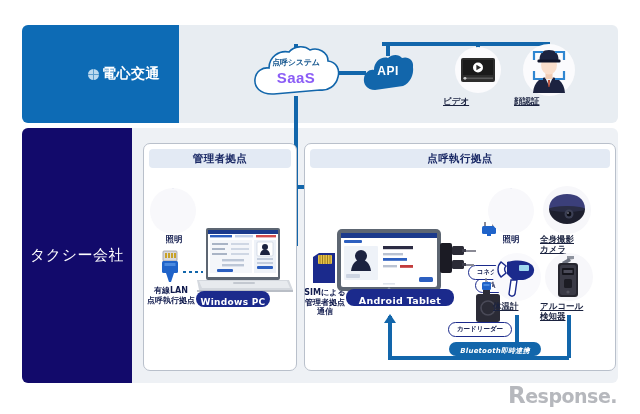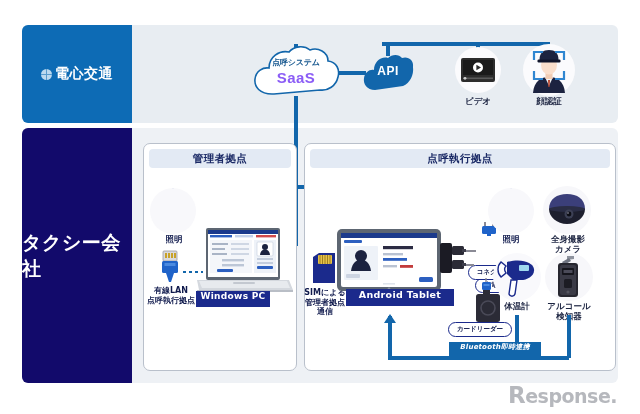--- a/index.html
+++ b/index.html
@@ -7,33 +7,33 @@
        font-family:"Liberation Sans","DejaVu Sans",sans-serif;}
   #stage{position:relative;width:640px;height:414px;background:#ffffff;}
 
   
   .band{position:absolute;background:#e8edf2;border-radius:6px;}
   #band-top{left:22px;top:25px;width:596px;height:98px;}
   #band-bottom{left:22px;top:128px;width:596px;height:255px;background:#eef1f5;}
 
   .corp{position:absolute;left:22px;top:25px;width:110px;height:98px;
         background:#0d6bb5;border-radius:6px 0 0 6px;
-        display:flex;align-items:center;justify-content:center;}
+        display:flex;align-items:center;justify-content:center;padding-left:47px;}
   .corp-logo{display:flex;align-items:center;gap:3px;}
   .corp-globe{width:11px;height:11px;border-radius:50%;
         background:#bcd9ef;position:relative;flex:0 0 auto;}
   .corp-globe:before{content:"";position:absolute;left:0;top:5px;width:11px;height:1px;background:#5a9ccd;}
   .corp-globe:after{content:"";position:absolute;left:5px;top:0;width:1px;height:11px;background:#5a9ccd;}
   .corp-name{color:#fff;font-size:14px;font-weight:700;letter-spacing:.5px;
         font-family:"DejaVu Sans",sans-serif;}
 
   .taxi{position:absolute;left:22px;top:128px;width:110px;height:255px;
         background:#120a6b;border-radius:6px 0 0 6px;
         display:flex;align-items:center;justify-content:center;}
-  .taxi span{color:#fff;font-size:19px;font-weight:700;letter-spacing:.5px;
+  .taxi span{color:#fff;font-size:15px;font-weight:400;letter-spacing:.5px;
         font-family:"DejaVu Sans",sans-serif;}
 
   
   .ln{position:absolute;background:#1266ab;}
   .lnv{width:4px;}
   .lnh{height:4px;}
 
   
   #cloud{position:absolute;left:250px;top:44px;width:92px;height:56px;}
   #cloud svg{position:absolute;left:0;top:0;}
@@ -43,22 +43,22 @@
   #cloud .l2{font-size:15px;font-weight:700;color:#8b5cf6;display:block;
         letter-spacing:.5px;margin-top:1px;}
 
   #api{position:absolute;left:362px;top:52px;width:52px;height:42px;}
   #api .ctxt{position:absolute;left:0;top:12px;width:52px;text-align:center;
         font-size:12px;font-weight:700;color:#fff;letter-spacing:.5px;}
 
   
   .cic{position:absolute;border-radius:50%;background:#fbfbfd;
         display:flex;align-items:center;justify-content:center;}
-  .cic-lbl{position:absolute;text-align:center;font-size:8.5px;font-weight:700;
-        color:#1b2340;line-height:1.15;font-family:"DejaVu Sans",sans-serif;}
+  .cic-lbl{position:absolute;text-align:left;font-size:8.5px;font-weight:700;
+        color:#1b2340;line-height:1.15;font-family:"DejaVu Sans",sans-serif;text-decoration:underline;}
 
   
   #ic-video{left:455px;top:47px;width:46px;height:46px;}
   #lb-video{left:443px;top:97px;width:70px;}
   
   #ic-face{left:523px;top:44px;width:52px;height:52px;}
   #lb-face{left:514px;top:97px;width:70px;}
 
   
   .panel{position:absolute;background:#fff;border:1px solid #b9c0cb;border-radius:7px;}
@@ -69,22 +69,22 @@
   #phead-left{width:142px;}
   #phead-right{width:300px;}
   .phead span{font-size:10.5px;font-weight:700;color:#1b2a66;letter-spacing:.4px;
         font-family:"DejaVu Sans",sans-serif;}
 
   
   .lamp{position:absolute;}
   .lamp .glow{position:absolute;left:0;top:0;border-radius:50%;background:#f8f8fb;}
 
   
-  .pill{position:absolute;background:#1b2a8c;border-radius:0;
-        display:flex;align-items:flex-start;justify-content:center;}
+  .pill{position:absolute;background:#1b2a8c;border-radius:8px;
+        display:flex;align-items:flex-end;justify-content:center;}
   .pill span{color:#fff;font-weight:700;font-family:"DejaVu Sans",sans-serif;}
   .pill-blue{background:#1266ab;}
   .pill-out{position:absolute;background:#fff;border:1.4px solid #1b2a8c;border-radius:8px;
         display:flex;align-items:center;justify-content:center;}
   .pill-out span{color:#101a4d;font-weight:700;font-family:"DejaVu Sans",sans-serif;font-size:6.5px;}
 
   
   .slbl{position:absolute;text-align:center;font-size:8px;font-weight:700;
         color:#101a4d;line-height:1.2;font-family:"DejaVu Sans",sans-serif;}
 

